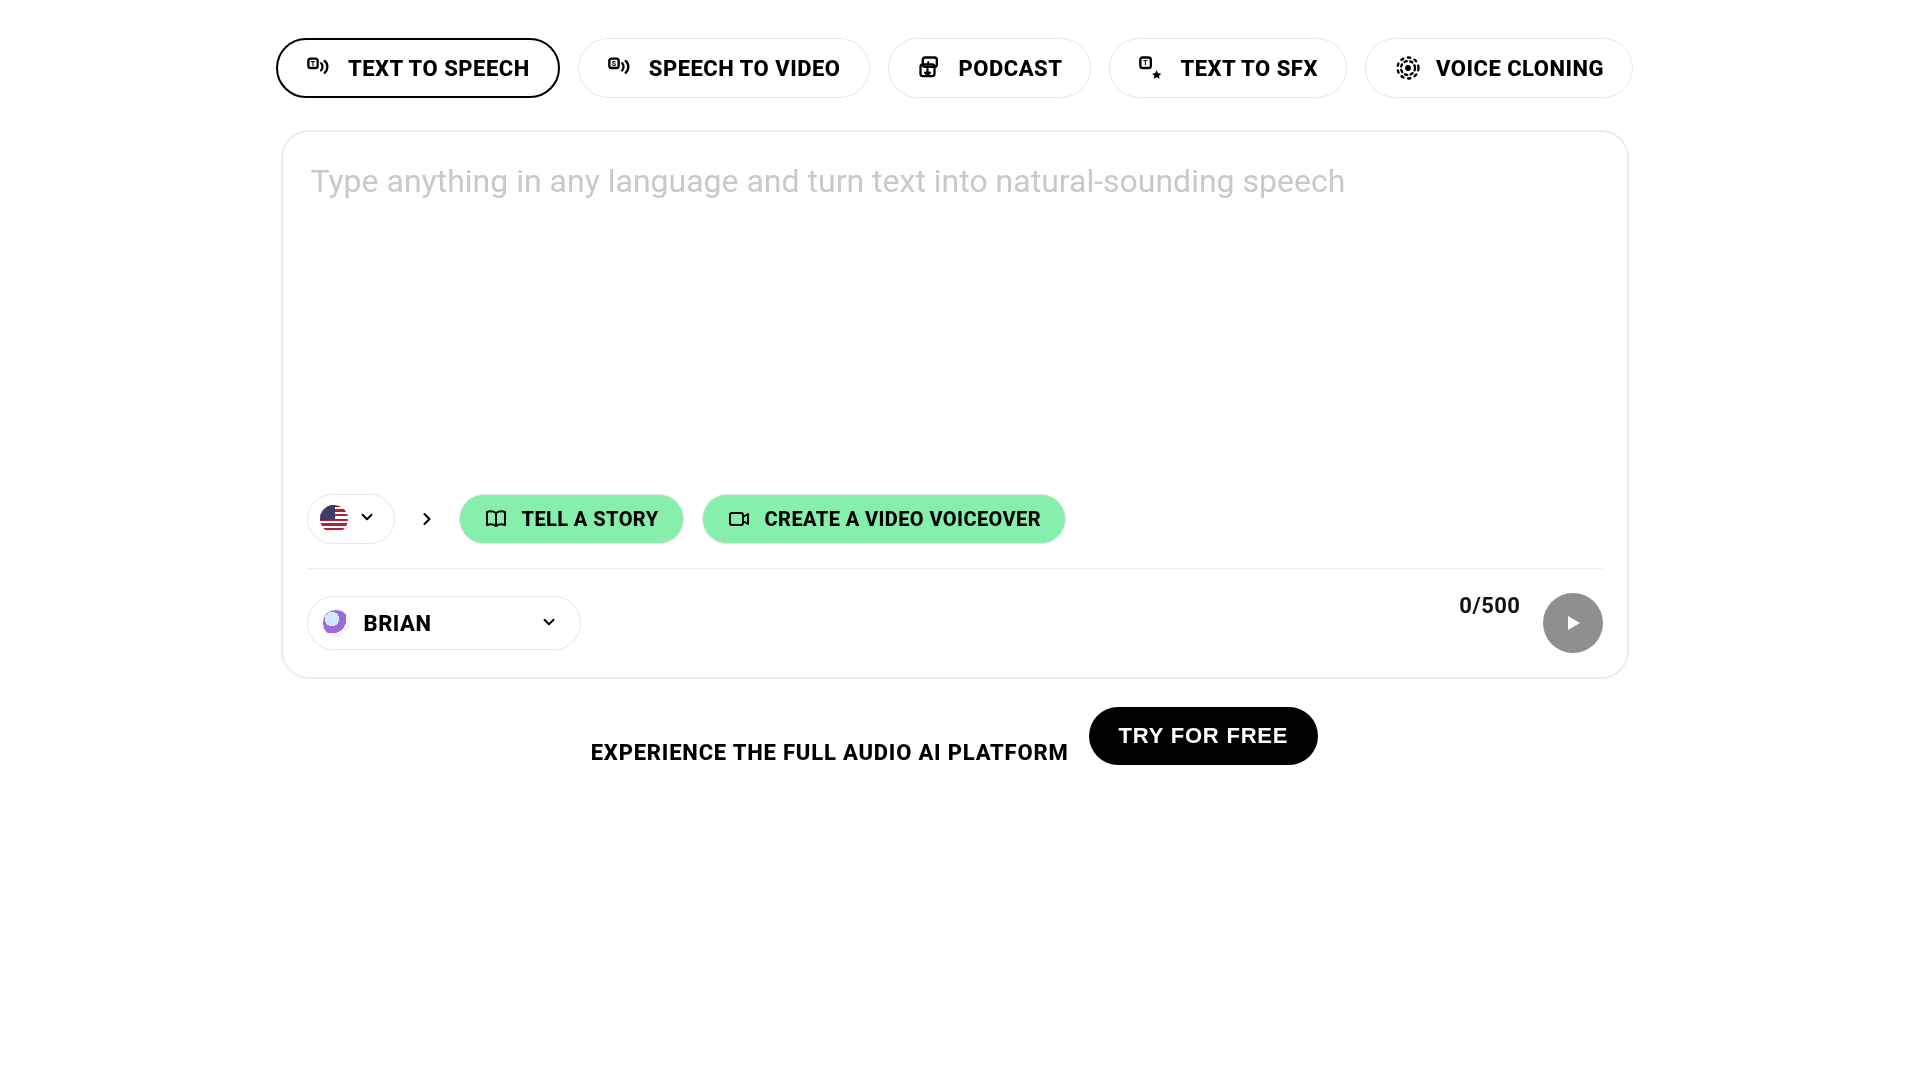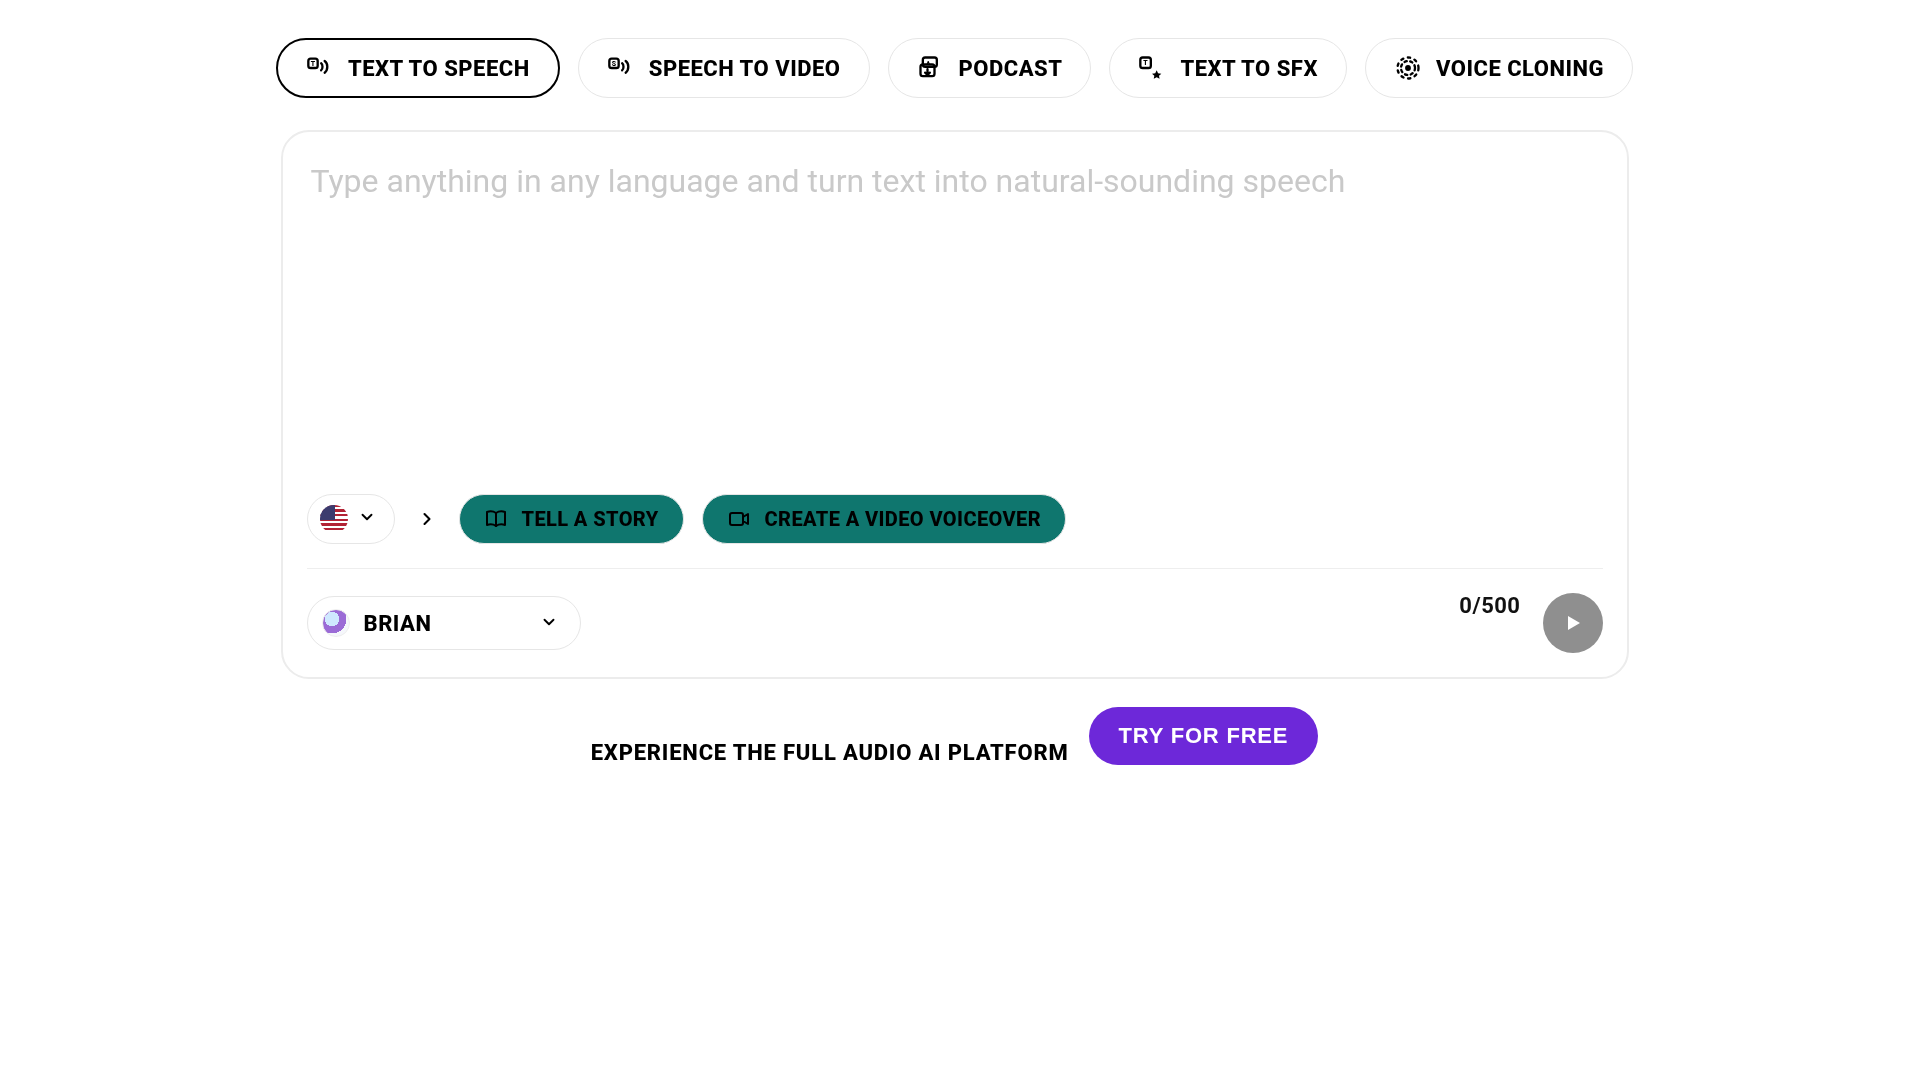--- a/index.html
+++ b/index.html
@@ -68,21 +68,21 @@
     margin-top: 6px;
     padding: 2px 0 0;
   }
   .pill {
     display: inline-flex;
     align-items: center;
     gap: 14px;
     padding: 12px 24px;
     border-radius: 32px;
     border: 1px solid #e6e6e6;
-    background: #0f766e;
+    background: #86efac;
     font-weight: 800;
     font-size: 20px;
     letter-spacing: 0.4px;
     cursor: pointer;
     white-space: nowrap;
   }
   .pill-icon { width: 24px; height: 24px; display: inline-flex; align-items: center; justify-content: center; }
   .pill-icon svg { width: 24px; height: 24px; }
 
   .lang-pill {
@@ -123,21 +123,21 @@
   .right-group { display:flex; align-items:flex-start; gap: 22px; }
   .counter { font-size: 22px; font-weight: 700; color: #111; letter-spacing: 0.5px; }
   .play-btn {
     width: 60px; height: 60px; border-radius: 50%; background: #8f8f8f; display:inline-flex;
     align-items:center; justify-content:center; cursor:pointer; border:none;
   }
   .play-btn svg { width: 24px; height: 24px; fill: #fff; }
 
   .cta-row { display:flex; align-items:flex-end; justify-content:center; gap: 20px; margin-top: 28px; }
   .cta-text { font-weight: 800; font-size: 22px; letter-spacing: 0.8px; }
-  .cta-btn { background:#6d28d9; color:#fff; border:none; border-radius: 32px; padding: 16px 30px; font-weight:800; font-size:22px; letter-spacing:0.8px; cursor:pointer; }
+  .cta-btn { background:#000000; color:#fff; border:none; border-radius: 32px; padding: 16px 30px; font-weight:800; font-size:22px; letter-spacing:0.8px; cursor:pointer; }
 </style>
 </head>
 <body>
 
 <div class="wrap">
   <div class="tabs">
     <div class="tab active">
       <span class="ticon">
         <svg viewBox="0 0 24 24" fill="none" stroke="#000" stroke-width="2" stroke-linecap="round" stroke-linejoin="round">
           <rect x="2" y="4" width="8" height="8" rx="2"></rect>

